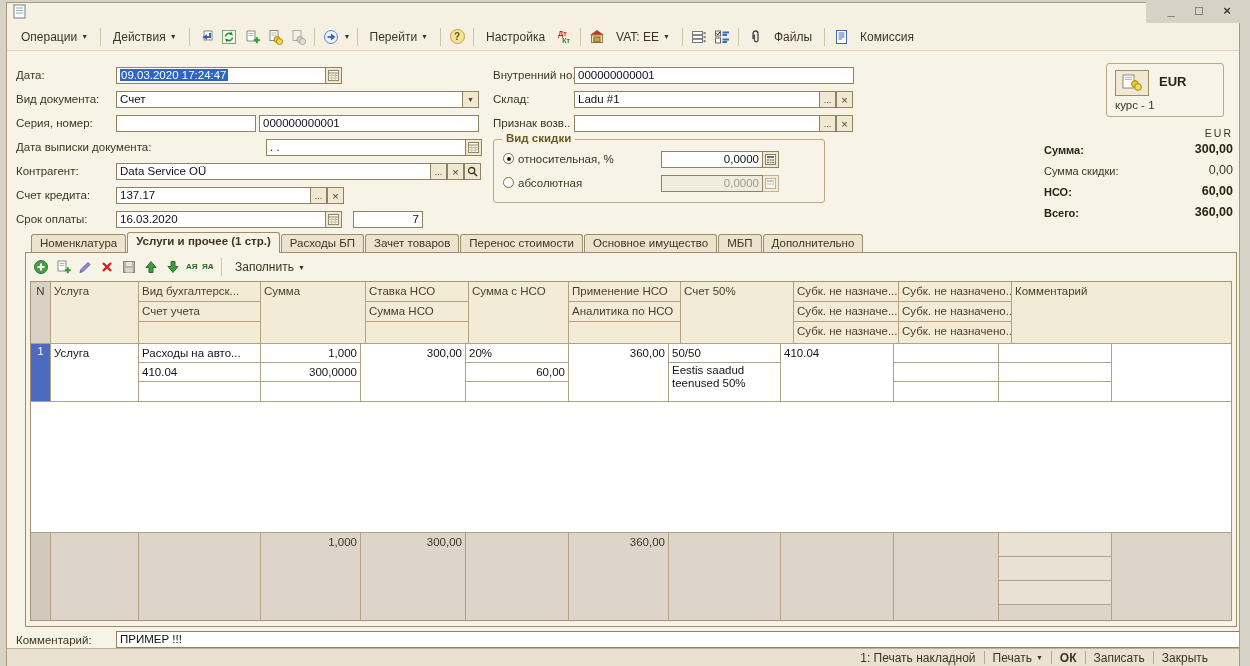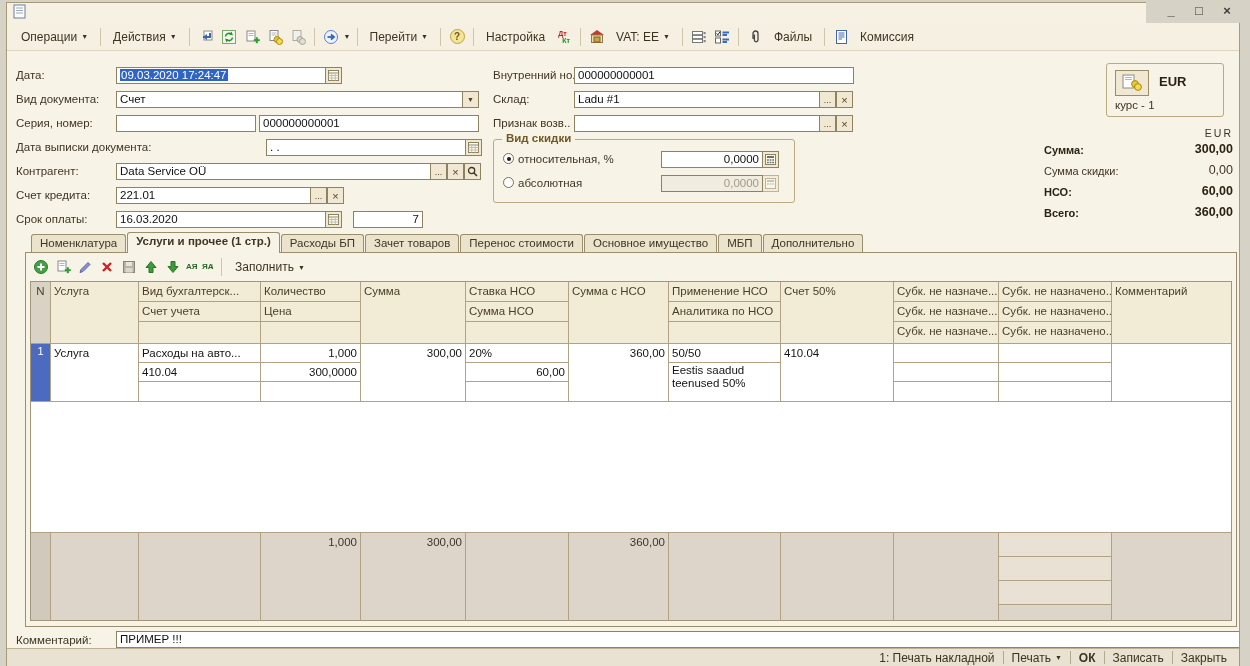--- a/index.html
+++ b/index.html
@@ -81,21 +81,21 @@
   .bc.wrap{white-space:normal;line-height:13px;height:38px;padding-top:1px}
   .rown{background:#4c6bc0;color:#fff;text-align:center;font-size:11px;padding-top:1px;height:100%}
   .gridfill{flex:1 1 auto;background:#fff}
   .gridtot{display:flex;height:88px;background:#ddd5ca;border-top:1px solid #b1a283;flex:none}
   .gridtot .c-n{background:#d0c9bc}
   .gridtot .bc{color:#3e3523}
   .tc{height:24px;border-bottom:1px solid #b1a283;background:#e8e1d4;flex:none}
 
   
   .footer{position:absolute;left:0;top:625px;width:100%;height:18px;background:#e9e1d1;border-top:1px solid #bdb093;
-    display:flex;align-items:center;justify-content:flex-end;padding-right:4px}
+    display:flex;align-items:center;justify-content:flex-end;padding-right:23px}
   .fbtn{font-size:12px;color:#3c3420;padding:0 8px;white-space:nowrap;display:flex;align-items:center;gap:4px;cursor:default}
   .fbtn.bold{font-weight:bold}
   .fsep{width:1px;height:13px;background:#b5a98c}
 </style>
 </head>
 <body>
 
 <div class="screen">
 
   <div class="titlebar">
@@ -296,21 +296,21 @@
         <span style="font-size:11px">×</span>
       </div>
     <div class="sbtn" style="left:457px;top:140px">
         <svg width="11" height="11">
           <circle cx="4.6" cy="4.6" r="3.1" fill="none" stroke="#3e3523" stroke-width="1.3"></circle>
           <line x1="7" y1="7" x2="10" y2="10" stroke="#3e3523" stroke-width="1.5"></line>
         </svg>
       </div>
 
     <div class="lbl" style="left:9px;top:166px">Счет кредита:</div>
-    <div class="fld" style="left:109px;top:164px;width:195px">221.01</div>
+    <div class="fld" style="left:109px;top:164px;width:195px">137.17</div>
     <div class="sbtn" style="left:303px;top:164px">
         <span>...</span>
       </div>
     <div class="sbtn" style="left:320px;top:164px">
         <span style="font-size:11px">×</span>
       </div>
 
     <div class="lbl" style="left:9px;top:190px">Срок оплаты:</div>
     <div class="fld" style="left:109px;top:188px;width:210px">16.03.2020</div>
     <div class="sbtn" style="left:318px;top:188px">
@@ -339,21 +339,21 @@
 
     <div class="lbl" style="left:486px;top:94px">Признак возв..</div>
     <div class="fld" style="left:567px;top:92px;width:246px"></div>
     <div class="sbtn" style="left:812px;top:92px">
         <span>...</span>
       </div>
     <div class="sbtn" style="left:829px;top:92px">
         <span style="font-size:11px">×</span>
       </div>
 
-    <div class="grp" style="left:486px;top:116px;width:302px;height:64px">
+    <div class="grp" style="left:486px;top:116px;width:332px;height:64px">
       <div class="grp-title">Вид скидки</div>
     </div>
     <div class="radio sel" style="left:496px;top:130px"></div>
     <div class="lbl" style="left:511px;top:130px">относительная, %</div>
     <div class="fld num" style="left:654px;top:128px;width:102px">0,0000</div>
     <div class="sbtn" style="left:755px;top:128px">
         <svg width="11" height="11">
           <rect x="0.5" y="0.5" width="10" height="10" fill="#fdf6e0" stroke="#8f825f"></rect>
           <rect x="2" y="2" width="7" height="2" fill="#67707e"></rect>
           <rect x="2" y="5.3" width="1.8" height="1.4" fill="#67707e"></rect>
@@ -477,24 +477,20 @@
           <div class="col c-n">
               <div class="hc" style="text-align:center">N</div>
             </div>
           <div class="col c-svc">
               <div class="hc">Услуга</div>
             </div>
           <div class="col c-acc">
             <div class="hc b">Вид бухгалтерск...</div>
             <div class="hc b">Счет учета</div>
           </div>
-          <div class="col c-qty">
-            <div class="hc b">Количество</div>
-            <div class="hc b">Цена</div>
-          </div>
           <div class="col c-sum">
               <div class="hc">Сумма</div>
             </div>
           <div class="col c-vat">
             <div class="hc b">Ставка НСО</div>
             <div class="hc b">Сумма НСО</div>
           </div>
           <div class="col c-swv">
               <div class="hc">Сумма с НСО</div>
             </div>

